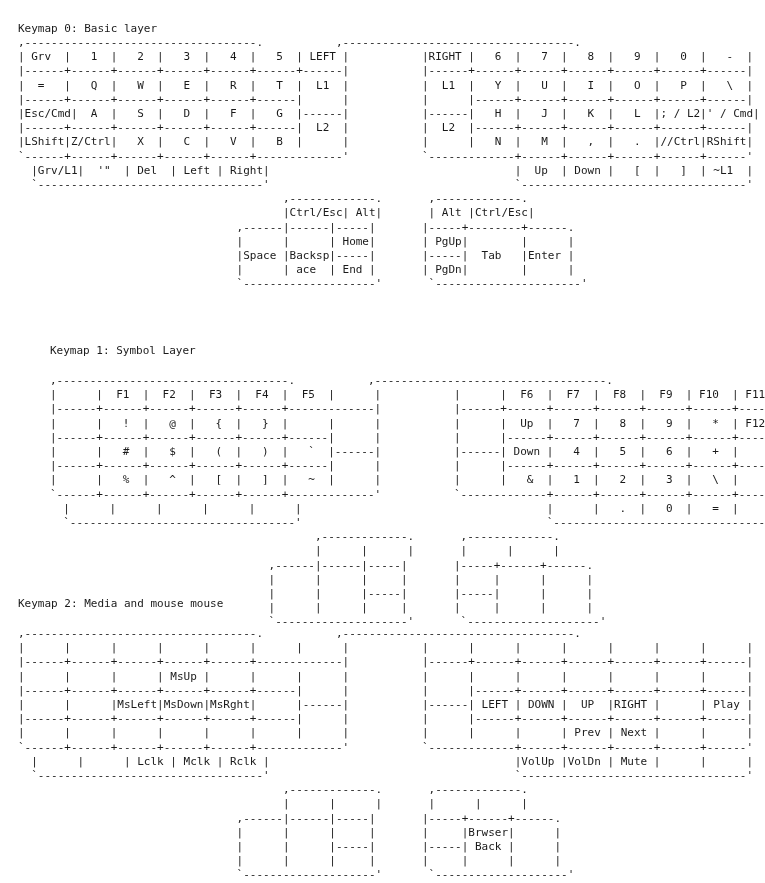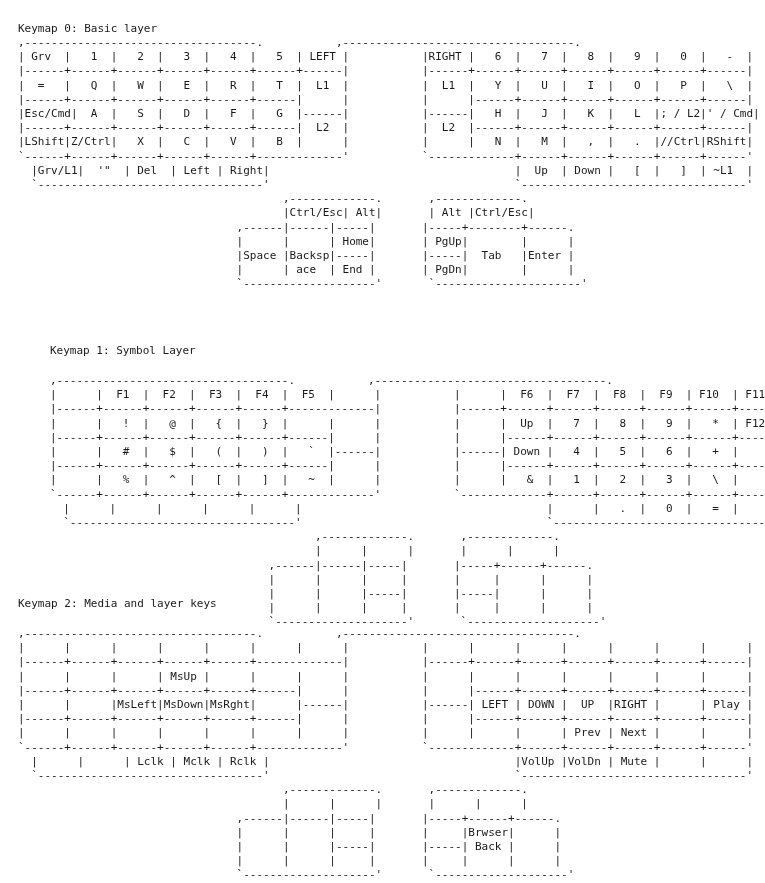--- a/index.html
+++ b/index.html
@@ -94,21 +94,21 @@
                                         ,-------------.       ,-------------.
                                         |      |      |       |      |      |
                                  ,------|------|-----|       |-----+------+------.
                                  |      |      |     |       |     |      |      |
                                  |      |      |-----|       |-----|      |      |
                                  |      |      |     |       |     |      |      |
                                  `--------------------'       `--------------------'</pre>
   </div>
 
   <div class="section" id="sec2">
-    <div class="section-title">Keymap 2: Media and layer keys</div>
+    <div class="section-title">Keymap 2: Media and mouse mouse</div>
     <pre class="ascii">,-----------------------------------.           ,-----------------------------------.
 |      |      |      |      |      |      |      |           |      |      |      |      |      |      |      |
 |------+------+------+------+------+-------------|           |------+------+------+------+------+------+------|
 |      |      |      | MsUp |      |      |      |           |      |      |      |      |      |      |      |
 |------+------+------+------+------+------|      |           |      |------+------+------+------+------+------|
 |      |      |MsLeft|MsDown|MsRght|      |------|           |------| LEFT | DOWN |  UP  |RIGHT |      | Play |
 |------+------+------+------+------+------|      |           |      |------+------+------+------+------+------|
 |      |      |      |      |      |      |      |           |      |      |      | Prev | Next |      |      |
 `------+------+------+------+------+-------------'           `-------------+------+------+------+------+------'
   |      |      | Lclk | Mclk | Rclk |                                     |VolUp |VolDn | Mute |      |      |

